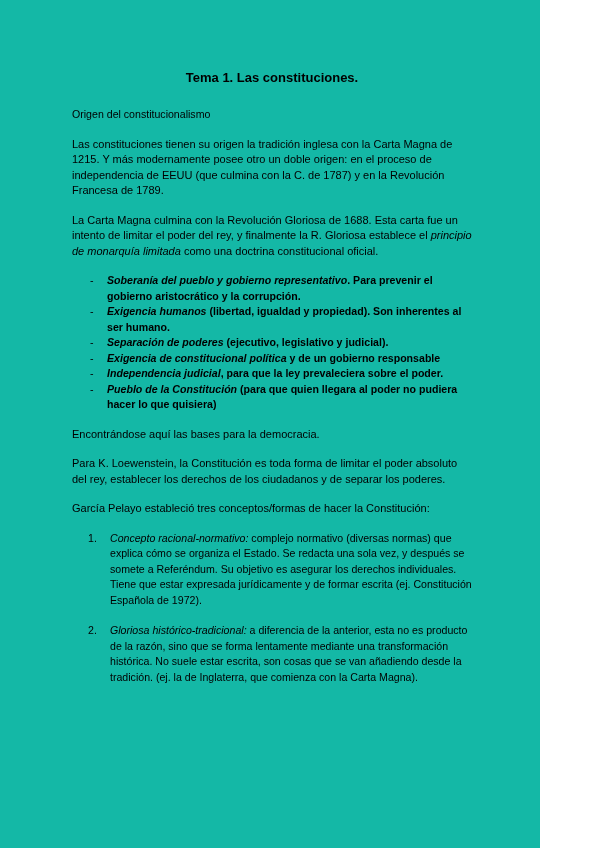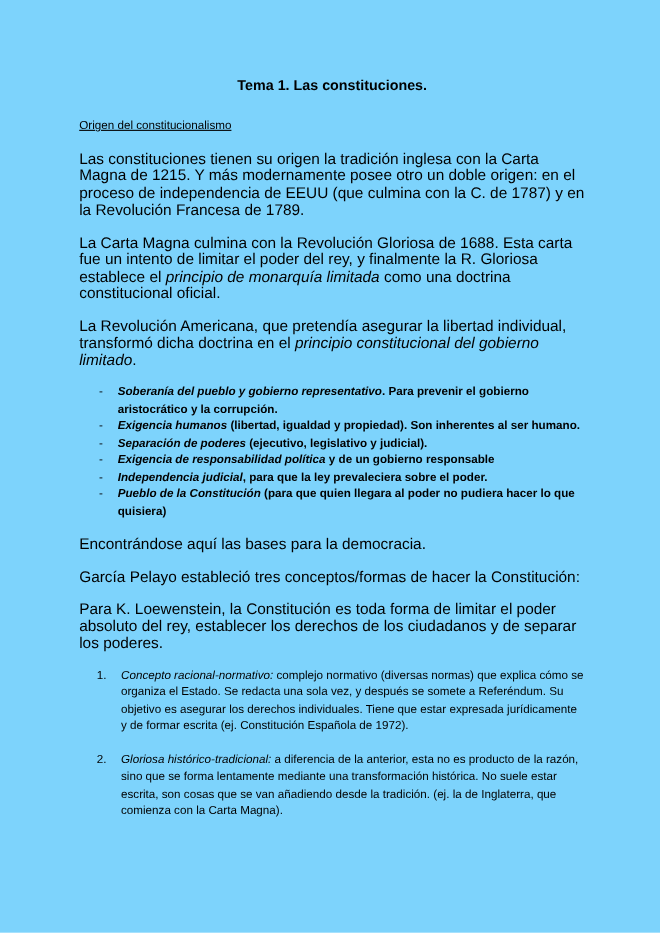--- a/index.html
+++ b/index.html
@@ -10,42 +10,41 @@
   body {
     width: 600px;
     height: 848px;
     overflow: hidden;
     font-family: "Liberation Sans", sans-serif;
     color: #000000;
     -webkit-font-smoothing: antialiased;
   }
   .page {
     box-sizing: border-box;
-    width: 600px;
+    width: 540px;
     height: 848px;
     padding: 69px 68px 0 72px;
-    background: #7dd3fc;
+    background: #14b8a6;
   }
   .doc-title {
     font-size: 13px;
     font-weight: bold;
     line-height: 17px;
     text-align: center;
     margin: 0 0 21px 0;
   }
   .section-heading {
     font-size: 10.6px;
     line-height: 15.5px;
     margin: 0 0 14px 0;
   }
   .u {
-    text-decoration: underline;
   }
   p.para {
-    font-size: 14px;
+    font-size: 11px;
     line-height: 15.5px;
     margin: 0 0 14px 0;
   }
   .i {
     font-style: italic;
   }
   .blist {
     margin: 0 0 14px 0;
   }
   .brow {
@@ -86,21 +85,20 @@
 <div class="page">
 
   <div class="doc-title">Tema 1. Las constituciones.</div>
 
   <div class="section-heading"><span class="u">Origen del constitucionalismo</span></div>
 
   <p class="para">Las constituciones tienen su origen la tradición inglesa con la Carta Magna de 1215. Y más modernamente posee otro un doble origen: en el proceso de independencia de EEUU (que culmina con la C. de 1787) y en la Revolución Francesa de 1789.</p>
 
   <p class="para"><span>La Carta Magna culmina con la Revolución Gloriosa de 1688. Esta carta fue un intento de limitar el poder del rey, y finalmente la R. Gloriosa establece el </span><span class="i">principio de monarquía limitada</span><span> como una doctrina constitucional oficial.</span></p>
 
-  <p class="para"><span>La Revolución Americana, que pretendía asegurar la libertad individual, transformó dicha doctrina en el </span><span class="i">principio constitucional del gobierno limitado</span><span>.</span></p>
 
 
   <div class="blist">
 
     <div class="brow">
       <span class="bmark">-</span>
       <span class="btext"><span class="i">Soberanía del pueblo y gobierno representativo</span><span>. Para prevenir el gobierno aristocrático y la corrupción.</span></span>
     </div>
 
     <div class="brow">
@@ -108,41 +106,41 @@
       <span class="btext"><span class="i">Exigencia humanos</span><span> (libertad, igualdad y propiedad). Son inherentes al ser humano.</span></span>
     </div>
 
     <div class="brow">
       <span class="bmark">-</span>
       <span class="btext"><span class="i">Separación de poderes</span><span> (ejecutivo, legislativo y judicial).</span></span>
     </div>
 
     <div class="brow">
       <span class="bmark">-</span>
-      <span class="btext"><span class="i">Exigencia de responsabilidad política</span><span> y de un gobierno responsable</span></span>
+      <span class="btext"><span class="i">Exigencia de constitucional política</span><span> y de un gobierno responsable</span></span>
     </div>
 
     <div class="brow">
       <span class="bmark">-</span>
       <span class="btext"><span class="i">Independencia judicial</span><span>, para que la ley prevaleciera sobre el poder.</span></span>
     </div>
 
     <div class="brow">
       <span class="bmark">-</span>
       <span class="btext"><span class="i">Pueblo de la Constitución</span><span> (para que quien llegara al poder no pudiera hacer lo que quisiera)</span></span>
     </div>
 
   </div>
 
   <p class="para">Encontrándose aquí las bases para la democracia.</p>
 
 
+  <p class="para">Para K. Loewenstein, la Constitución es toda forma de limitar el poder absoluto del rey, establecer los derechos de los ciudadanos y de separar los poderes.</p>
+
   <p class="para">García Pelayo estableció tres conceptos/formas de hacer la Constitución:</p>
-
-  <p class="para">Para K. Loewenstein, la Constitución es toda forma de limitar el poder absoluto del rey, establecer los derechos de los ciudadanos y de separar los poderes.</p>
 
   <div class="nlist">
 
     <div class="nrow">
       <span class="nmark">1.</span>
       <span class="ntext"><span class="i">Concepto racional-normativo:</span><span> complejo normativo (diversas normas) que explica cómo se organiza el Estado. Se redacta una sola vez, y después se somete a Referéndum. Su objetivo es asegurar los derechos individuales. Tiene que estar expresada jurídicamente y de formar escrita (ej. Constitución Española de 1972).</span></span>
     </div>
 
     <div class="nrow">
       <span class="nmark">2.</span>

